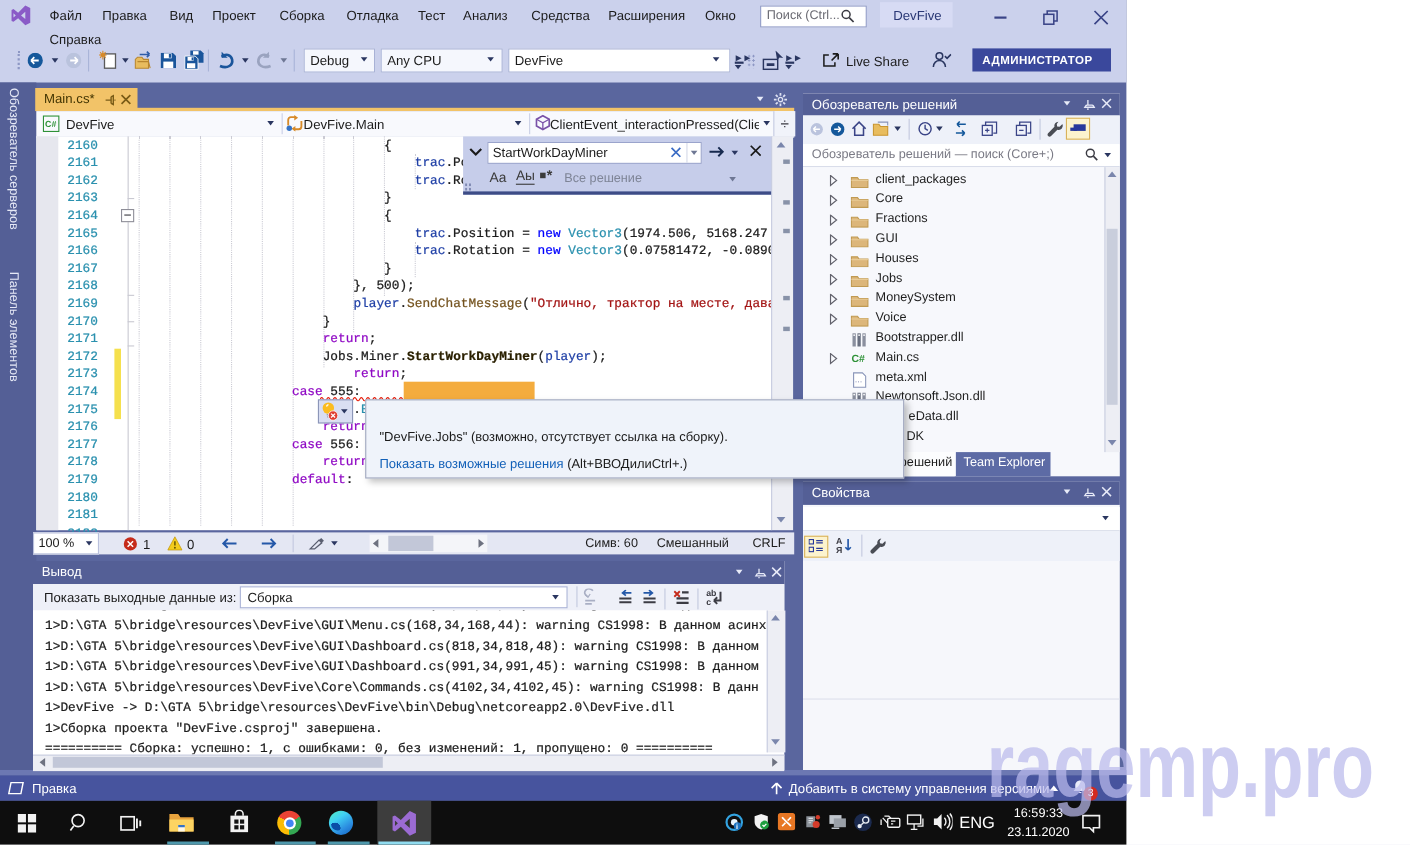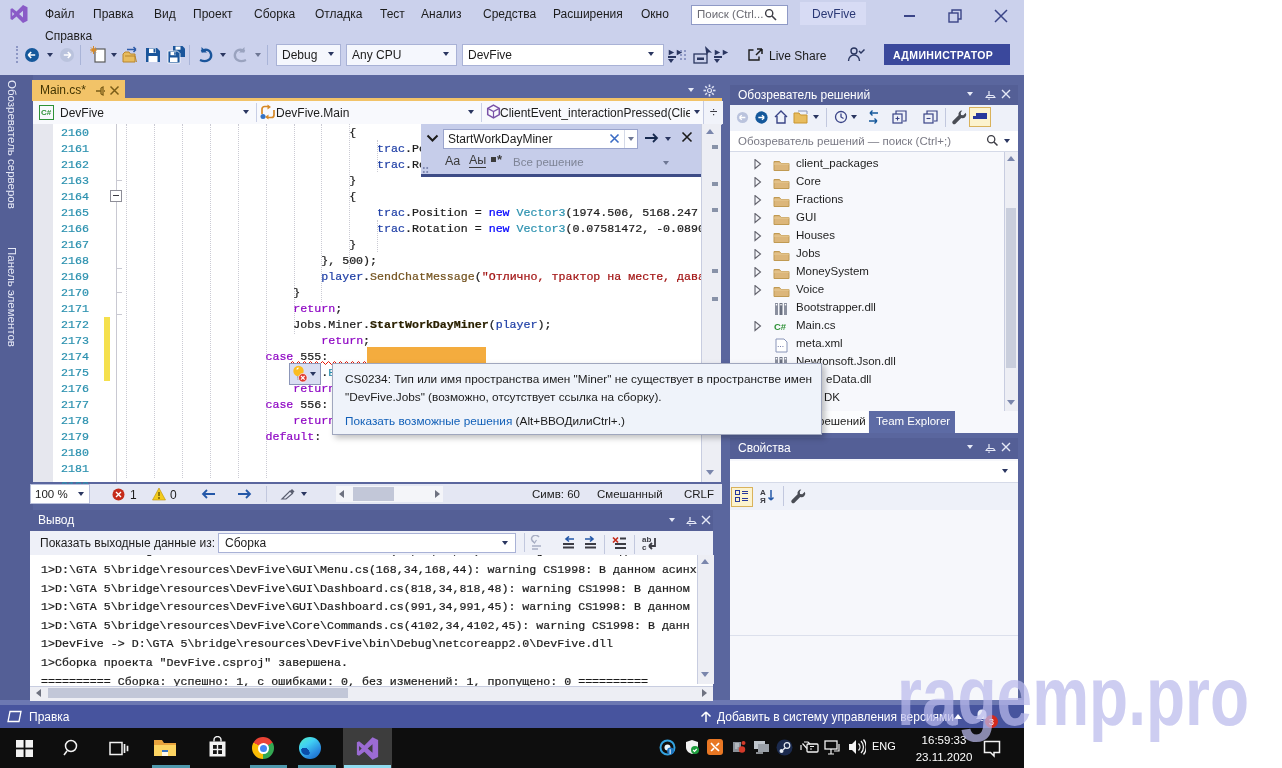--- a/index.html
+++ b/index.html
@@ -419,21 +419,21 @@
       <path d="M3.5 8.5h4" stroke="#3A4487" stroke-width="1.1"></path>
     </svg>
 <div class="a sep" style="left:945px;top:108px;height:19px;background:#C2C8DE"></div>
 <svg class="a" style="left:951px;top:109px" width="16" height="16" viewBox="0 0 15 15">
       <path d="M10.5 1.5a3.5 3.5 0 0 0-3.4 4.4L1.5 11.5a1.8 1.8 0 0 0 2.5 2.5l5.6-5.6a3.5 3.5 0 0 0 4.3-4.9L11.5 5.9 9.4 5.6 9.1 3.5z" fill="#4a4d55"></path>
     </svg>
 <div class="a" style="left:969px;top:107px;width:22px;height:20px;background:#FCF3CE;border:1px solid #D9B25B;box-sizing:border-box"></div>
 <div class="a" style="left:973px;top:116px;width:6px;height:3px;background:#27389C"></div>
     <div class="a" style="left:976px;top:113px;width:11px;height:6px;background:#27389C"></div>
 <div class="a" style="left:730px;top:131px;width:288px;height:21px;background:#fff;border-bottom:1px solid #D5DAE8;box-sizing:border-box"></div>
-<div class="a" style="left:738px;top:135px;color:#7A7A85;font-size:11.5px">Обозреватель решений — поиск (Ctrl+;)</div>
+<div class="a" style="left:738px;top:135px;color:#7A7A85;font-size:11.5px">Обозреватель решений — поиск (Core+;)</div>
 <svg class="a" style="left:986px;top:134px" width="13" height="13" viewBox="0 0 13 13">
       <circle cx="5.2" cy="5.2" r="3.6" fill="none" stroke="#3c3c44" stroke-width="1.3"></circle>
       <line x1="8" y1="8" x2="11.5" y2="11.5" stroke="#3c3c44" stroke-width="1.5"></line>
     </svg>
 <div class="a td" style="left:1004px;top:139px"></div>
 
 <div class="a" id="tree" style="left:730px;top:152px;width:274px;height:259px;background:#F7F8FC"></div>
 <svg class="a" style="left:754px;top:159px" width="8" height="11">
       <use href="#disc"></use>
     </svg>
@@ -660,21 +660,21 @@
     </svg>
 <svg class="a" style="left:824px;top:740px" width="18" height="15" viewBox="0 0 18 15">
       <rect x="1" y="1" width="12" height="8" fill="none" stroke="#F2F2F2" stroke-width="1.3"></rect>
       <path d="M4 14h6M7 9v5" stroke="#F2F2F2" stroke-width="1.2"></path>
       <path d="M15 4v7h-5" fill="none" stroke="#F2F2F2" stroke-width="1.2"></path>
     </svg>
 <svg class="a" style="left:848px;top:739px" width="18" height="16" viewBox="0 0 18 16">
       <path d="M1 5h3l4-4v14L4 11H1z" fill="#F2F2F2"></path>
       <path d="M10.5 4.5a5 5 0 0 1 0 7M13 2a8.5 8.5 0 0 1 0 12M15.5 0.5a11.5 11.5 0 0 1 0 15" fill="none" stroke="#F2F2F2" stroke-width="1.3"></path>
     </svg>
-<div class="a w" style="left:872px;top:740px;font-size:11px">ENG</div>
+<div class="a w" style="left:872px;top:740px;font-size:15px">ENG</div>
 <div class="a w" style="left:911px;top:734px;width:66px;text-align:center;font-size:11.5px">16:59:33</div>
 <div class="a w" style="left:904px;top:751px;width:80px;text-align:center;font-size:11.5px">23.11.2020</div>
 <svg class="a" style="left:983px;top:740px" width="18" height="18" viewBox="0 0 18 18">
       <path d="M1.5 1.5h15v11h-5.5v3.5l-3.5-3.5h-6z" fill="none" stroke="#F2F2F2" stroke-width="1.5"></path>
     </svg>
 
 <div class="a" style="left:421px;top:124px;width:280px;height:50px;background:#C6CDEA;border-bottom:3px solid #3D4C86"></div>
 <svg class="a" style="left:426px;top:134px" width="13" height="9" viewBox="0 0 13 9">
       <path d="M1.5 1.5 6.5 6.5 11.5 1.5" fill="none" stroke="#1b1b1b" stroke-width="2"></path>
     </svg>
@@ -704,18 +704,17 @@
 <svg class="a" style="left:292px;top:364px" width="16" height="20" viewBox="0 0 16 20">
       <circle cx="6.5" cy="7" r="5.2" fill="#FBBC20"></circle>
       <path d="M4.8 5.5a2.4 2.4 0 0 1 1.8-1.6" stroke="#fff" stroke-width="1.2" fill="none"></path>
       <path d="M5 13h3.2M5.3 15h2.6" stroke="#9aa0ae" stroke-width="1.3"></path>
       <circle cx="10.8" cy="13.8" r="4.3" fill="#E03C31"></circle>
       <circle cx="10.8" cy="13.8" r="4.3" fill="none" stroke="#fff" stroke-width=".7"></circle>
       <path d="M9 12l3.6 3.6M12.6 12 9 15.6" stroke="#fff" stroke-width="1.2"></path>
     </svg>
 <div class="a td" style="left:310px;top:372px"></div>
 <div class="a" style="left:332px;top:363px;width:490px;height:72px;background:#EFF3FA;border:1px solid #A0A7BE;box-sizing:border-box;box-shadow:3px 3px 6px rgba(0,0,0,.25)"></div>
-<div class="a" style="left:345px;top:372px;font-size:11.8px;color:#1b1b1b">CS0234: Тип или имя пространства имен "Miner" не существует в пространстве имен</div>
 <div class="a" style="left:345px;top:390px;font-size:11.8px;color:#1b1b1b">"DevFive.Jobs" (возможно, отсутствует ссылка на сборку).</div>
 <div class="a" style="left:345px;top:414px;font-size:11.8px;color:#1260B8">Показать возможные решения <span style="color:#1b1b1b">(Alt+ВВОДилиCtrl+.)</span></div>
 
 <div class="a" style="left:897px;top:648px;font-size:84px;font-weight:bold;color:rgba(186,186,235,0.72);transform:scaleX(0.762);transform-origin:0 0">ragemp.pro</div>
 </div>
 
 </body></html>

